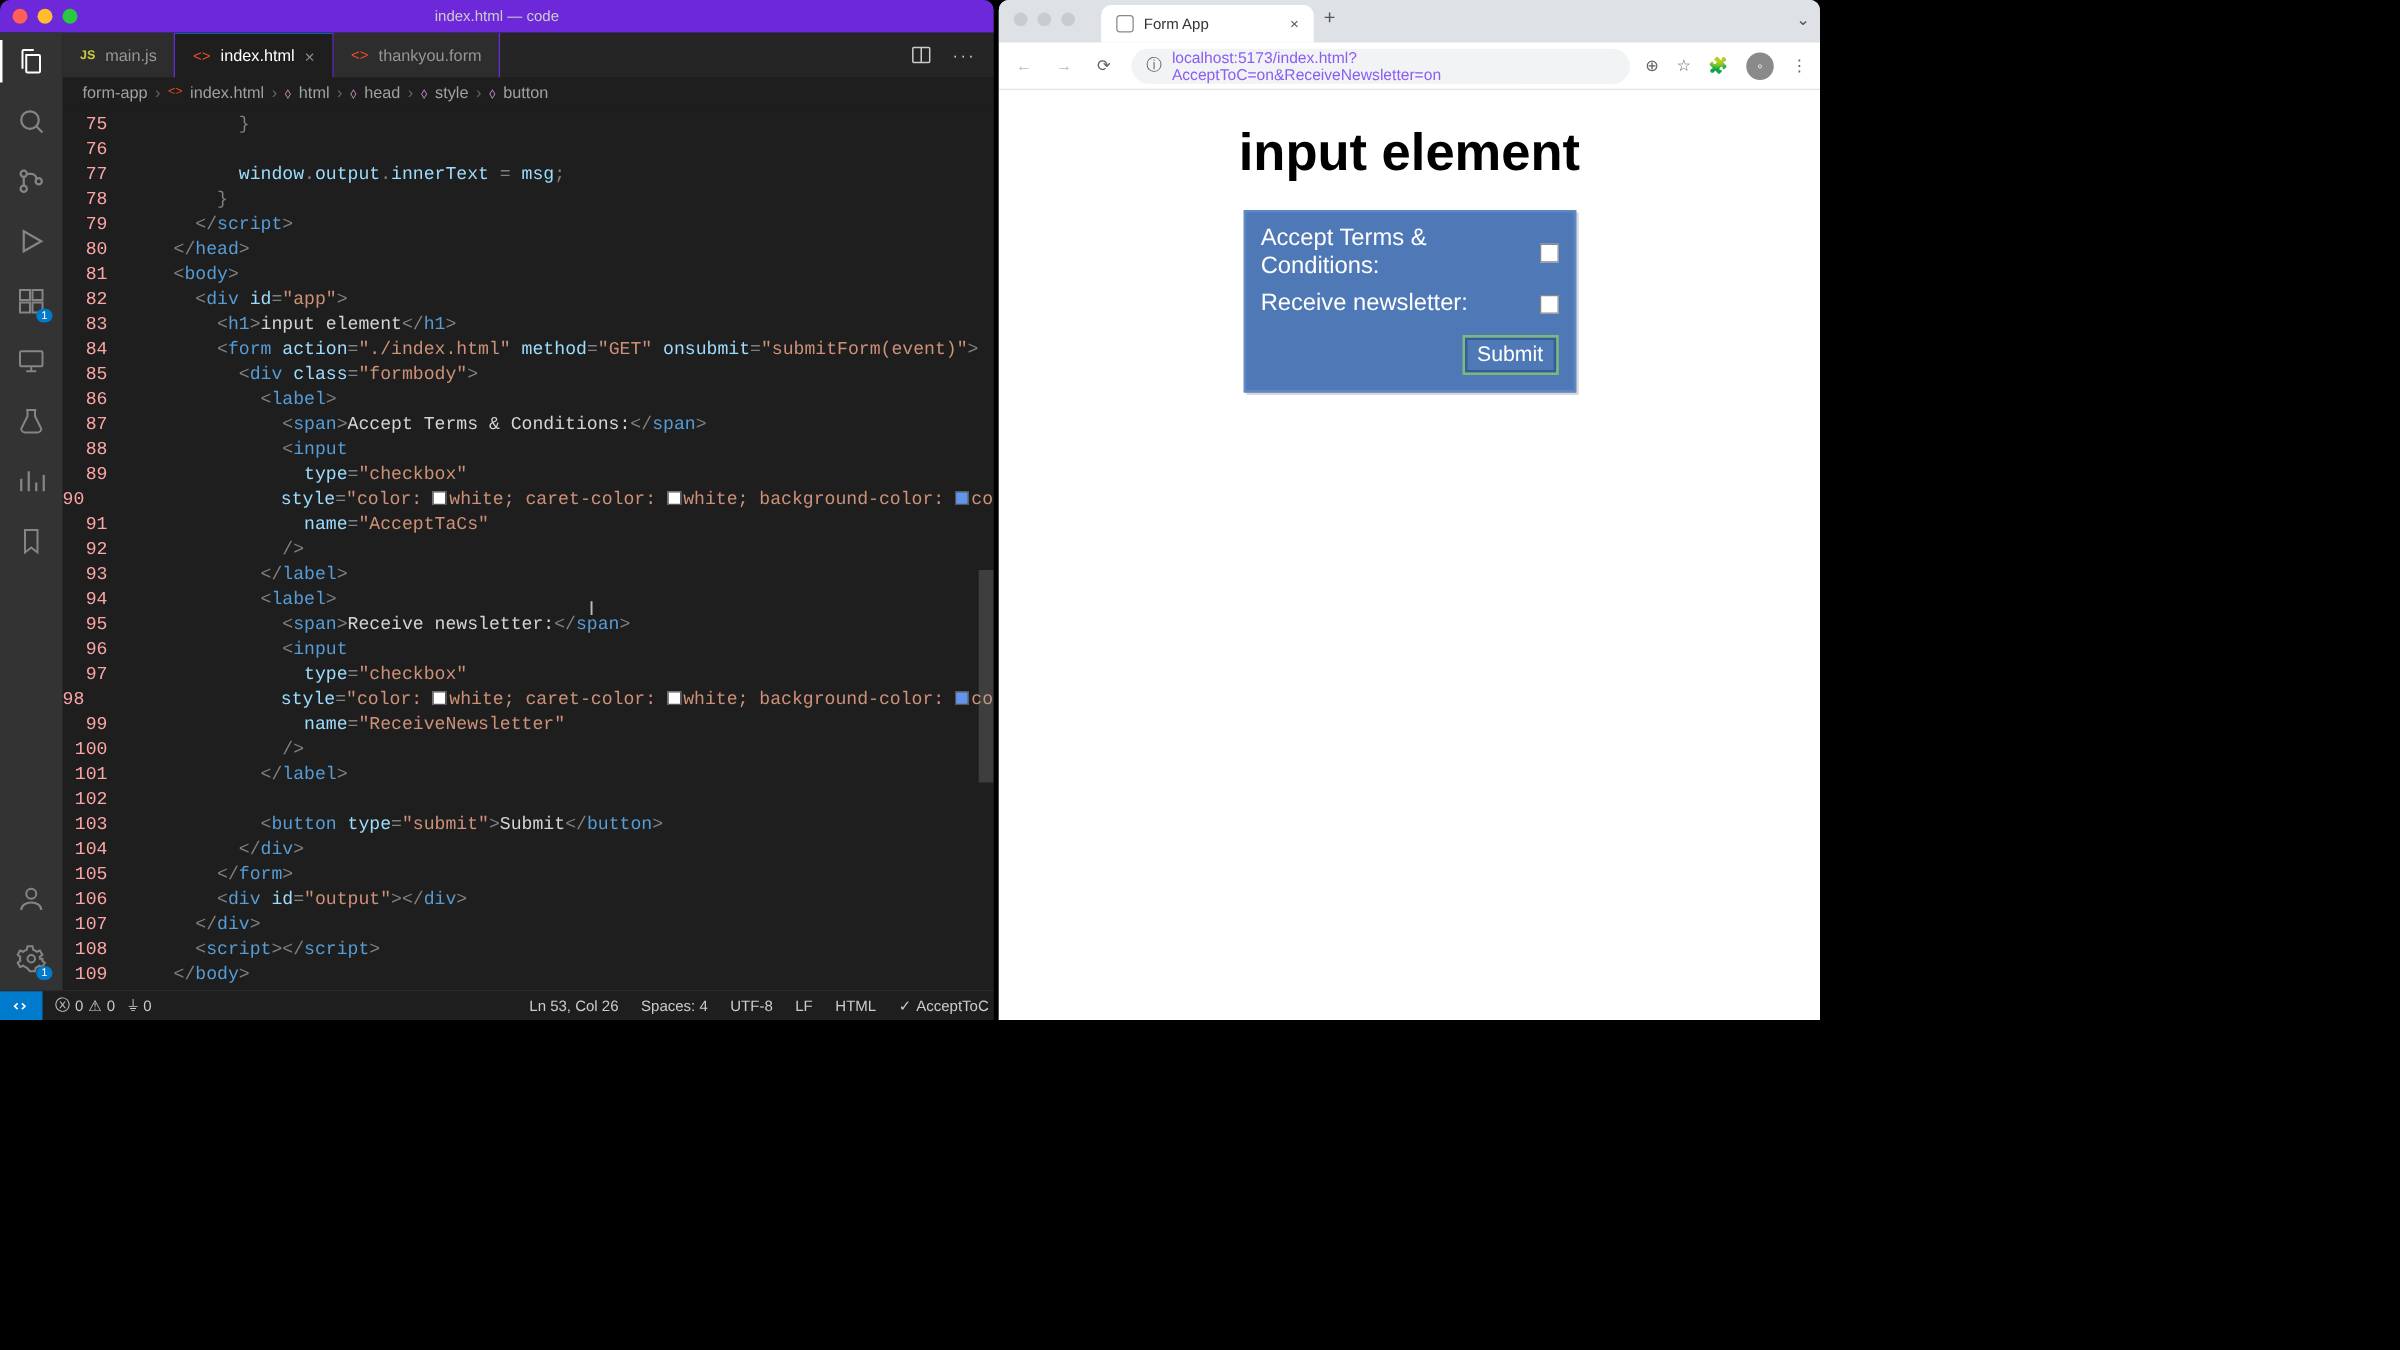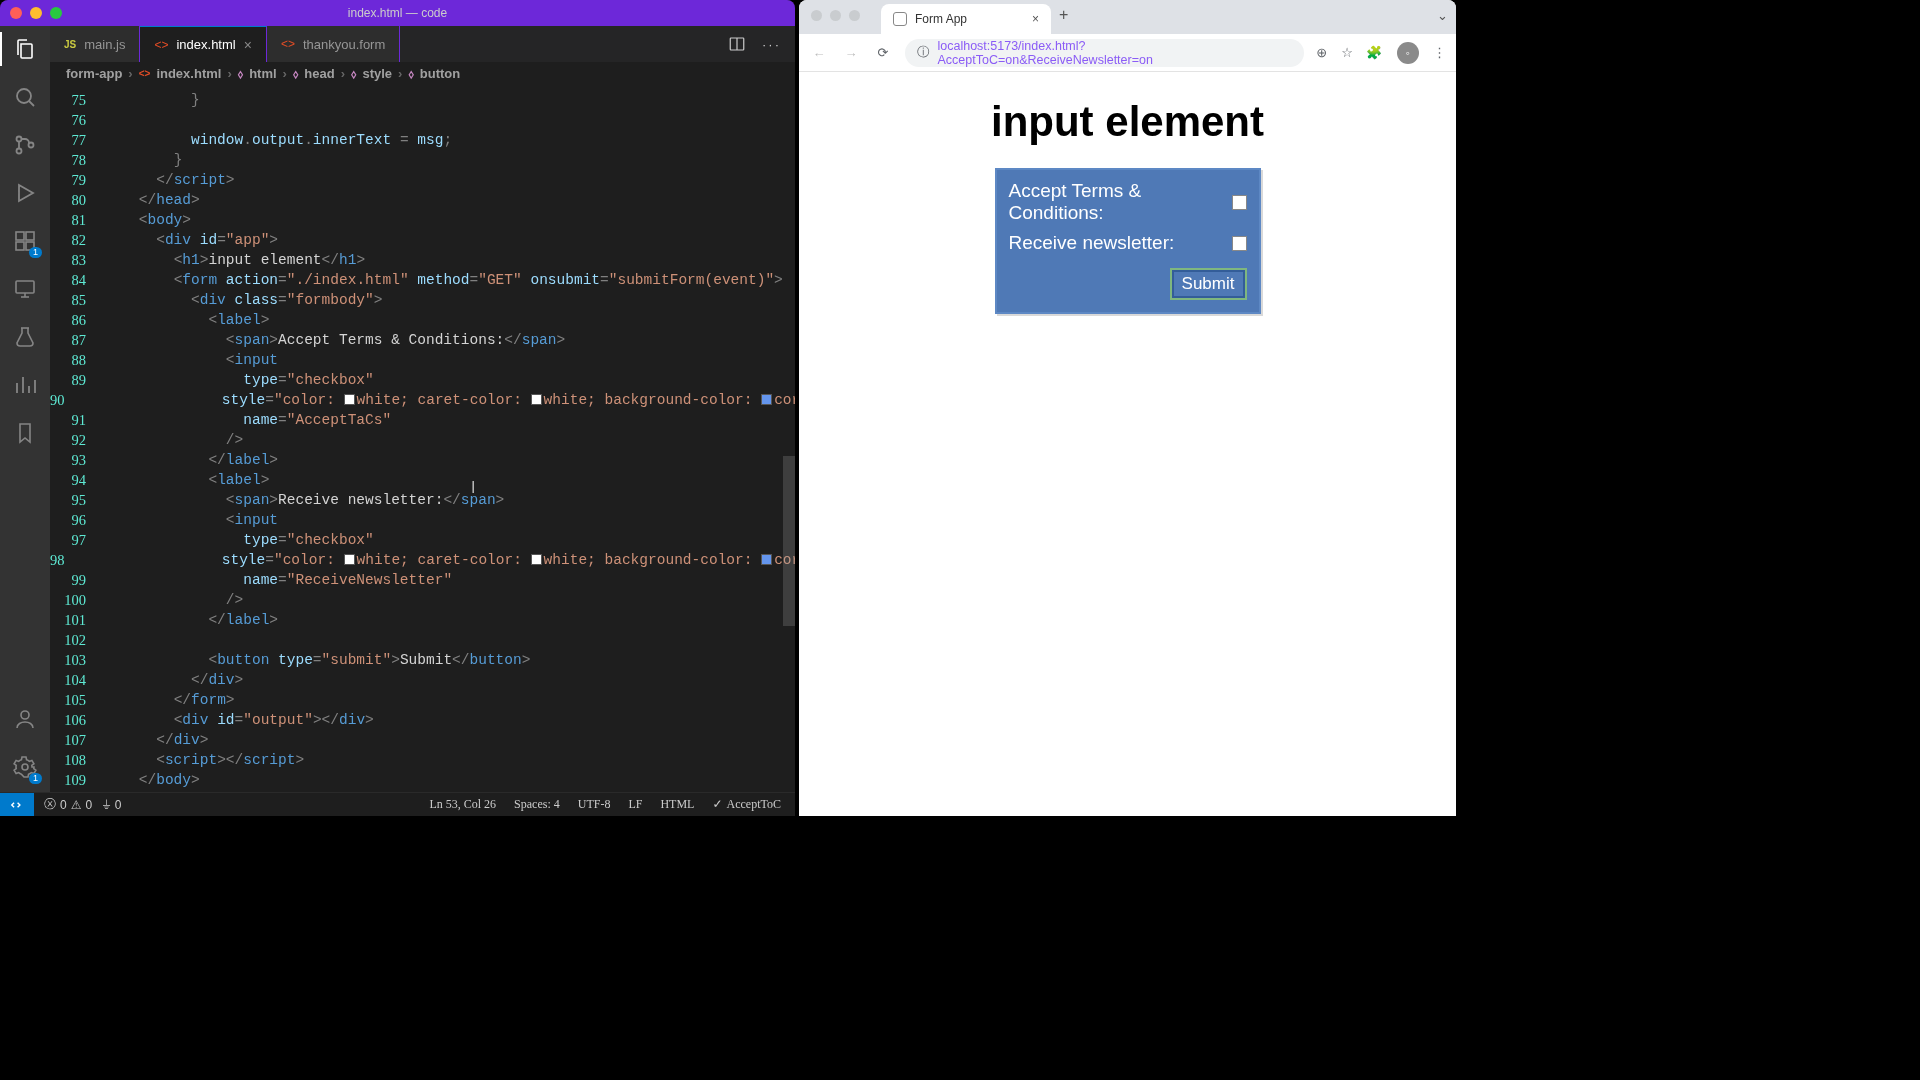--- a/index.html
+++ b/index.html
@@ -31,41 +31,41 @@
   .ab-bottom{ margin-top:auto; margin-bottom:12px; display:flex; flex-direction:column; gap:22px; align-items:center;}
   .badge{position:absolute; right:-4px; bottom:-4px; background:#007acc; color:#fff; font-size:9px; border-radius:8px; padding:1px 4px; line-height:1;}
   .editor-area{ flex:1; display:flex; flex-direction:column; background:#1e1e1e; overflow:hidden;}
   .tabs-row{ height:36px; background:#252526; display:flex; align-items:stretch;}
   .tab{ display:flex; align-items:center; gap:8px; padding:0 14px; color:#969696; font-size:13px; border-right:1px solid #6d28d9; background:#2d2d2d;}
   .tab.active{ background:#1e1e1e; color:#fff; border-top:1px solid #007acc; padding-top:0;}
   .tab .tab-ico{ color:#e44d26; font-size:12px;}
   .tab .tab-ico.js{color:#cbcb41;}
   .tab-close{ color:#888; font-size:14px;}
   .tabs-right{ margin-left:auto; display:flex; align-items:center; gap:16px; padding-right:14px; color:#ccc;}
-  .breadcrumbs{ height:24px; display:flex; align-items:center; gap:6px; padding:0 16px; color:#a0a0a0; font-size:13px; background:#1e1e1e; border-bottom:1px solid #1e1e1e;font-weight:bold;}
+  .breadcrumbs{ height:24px; display:flex; align-items:center; gap:6px; padding:0 16px; color:#a0a0a0; font-size:13px; background:#1e1e1e; border-bottom:1px solid #1e1e1e;}
   .breadcrumbs .sep{ color:#666;}
   .bc-ico{ color:#e44d26; font-size:10px;}
   .bc-cube{ color:#c586c0; font-size:12px;}
   .code-scroll{ flex:1; overflow:hidden; position:relative;}
   .code{ font-family: Menlo, Consolas, "Courier New", monospace; font-size:14.5px; line-height:20px; padding:4px 0; white-space:pre; color:#d4d4d4;}
   .line{ display:flex;}
-  .gutter{ width:54px; text-align:right; padding-right:18px; color:#5eead4; user-select:none;font-family:Liberation Serif, serif;}
+  .gutter{ width:54px; text-align:right; padding-right:18px; color:#fca5a5; user-select:none;}
   .code-txt{ flex:1; }
   
   .t-tag{ color:#569cd6;} .t-attr{ color:#9cdcfe;} .t-str{ color:#ce9178;} .t-punc{color:#808080;} .t-txt{color:#d4d4d4;} .t-id{color:#9cdcfe;}
   .swatch{ display:inline-block; width:11px; height:11px; border:1px solid #555; vertical-align:-1px; margin-right:2px;}
   .sw-white{background:#fff;} .sw-blue{background:#6495ed;}
   .dim{ opacity:0.55;}
   .cursor-i{ position:absolute; color:#bbb; font-size:16px;}
   .scrollthumb{ position:absolute; right:0; top:370px; width:12px; height:170px; background:rgba(160,160,160,0.25);}
   
   .statusbar{ height:24px; background:#1e1e1e; display:flex; align-items:center; font-size:12px; color:#ccc; border-top:1px solid #2a2a2a;}
   .sb-left{ display:flex; align-items:center; gap:10px; padding-left:0;}
   .sb-remote{ width:34px; height:24px; background:#007acc; display:flex; align-items:center; justify-content:center; color:#fff;}
-  .sb-right{ margin-left:auto; display:flex; gap:18px; padding-right:14px;font-family:Liberation Serif, serif;}
+  .sb-right{ margin-left:auto; display:flex; gap:18px; padding-right:4px;}
   .sb-item{ display:flex; align-items:center; gap:4px;}
   
   .br-titlebar{ height:34px; background:#dee1e6; display:flex; align-items:flex-end; padding:0 8px; position:relative;}
   .br-traffic{ position:absolute; left:12px; top:10px; display:flex; gap:8px;}
   .br-traffic span{ width:11px;height:11px;border-radius:50%; background:#c9cccf; display:block;}
   .br-tab{ margin-left:74px; height:30px; background:#fff; border-radius:8px 8px 0 0; display:flex; align-items:center; gap:8px; padding:0 12px; font-size:12px; color:#333; min-width:170px;text-align:center;}
   .br-tab .dot{ width:14px;height:14px;border:1px solid #888;border-radius:3px;}
   .br-tab-close{ margin-left:auto; color:#555;}
   .br-newtab{ margin-left:8px; color:#555; align-self:center; font-size:16px; padding-bottom:4px;}
   .br-chev{ margin-left:auto; color:#555; align-self:center; padding-bottom:4px;}

